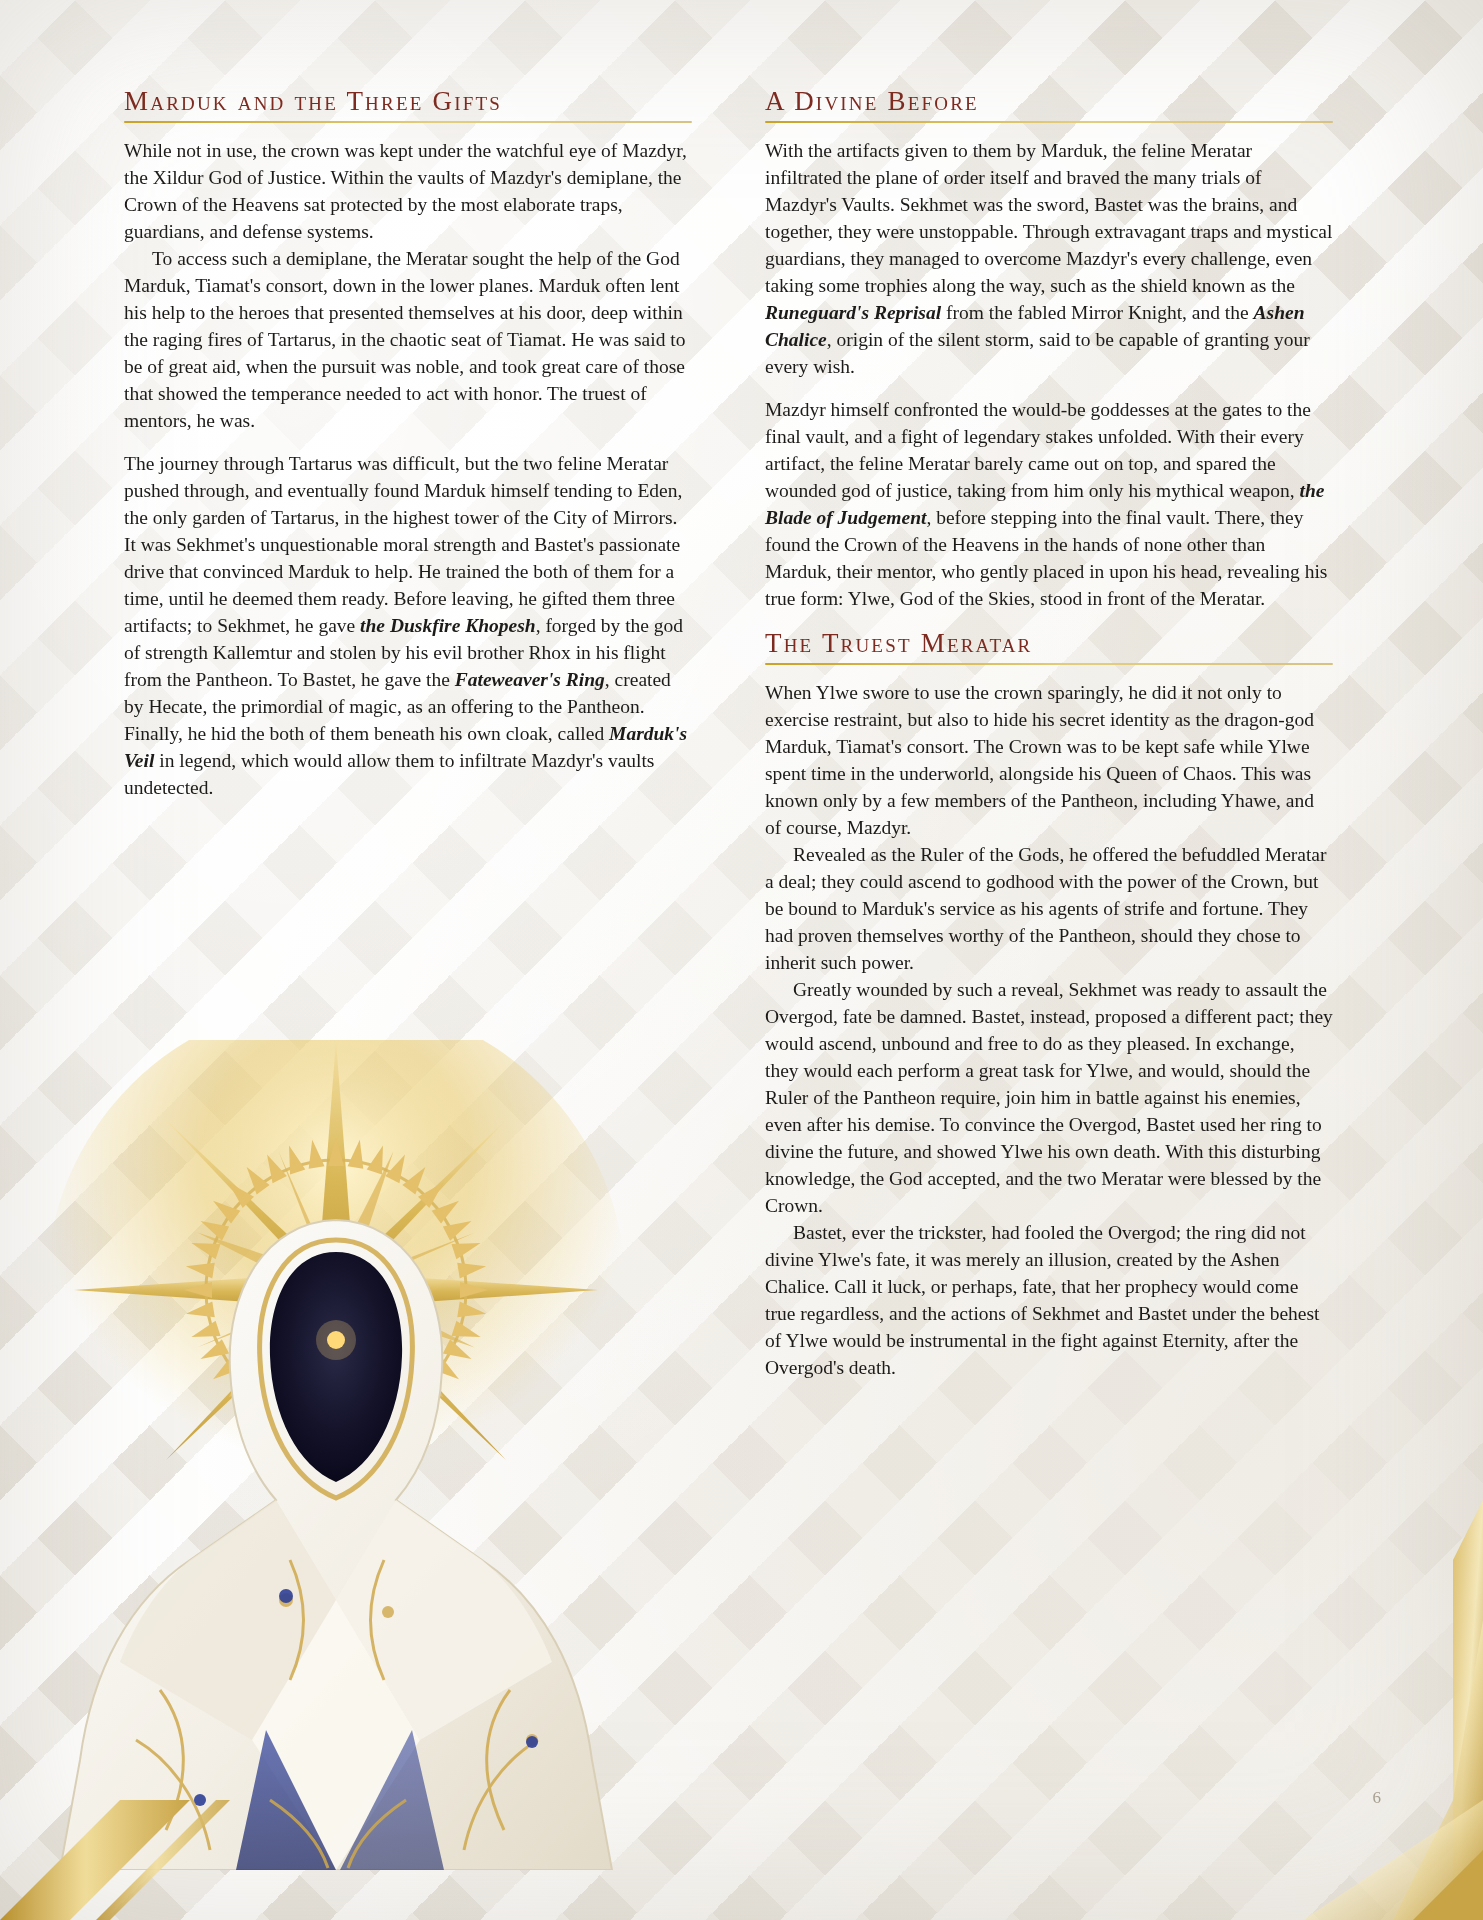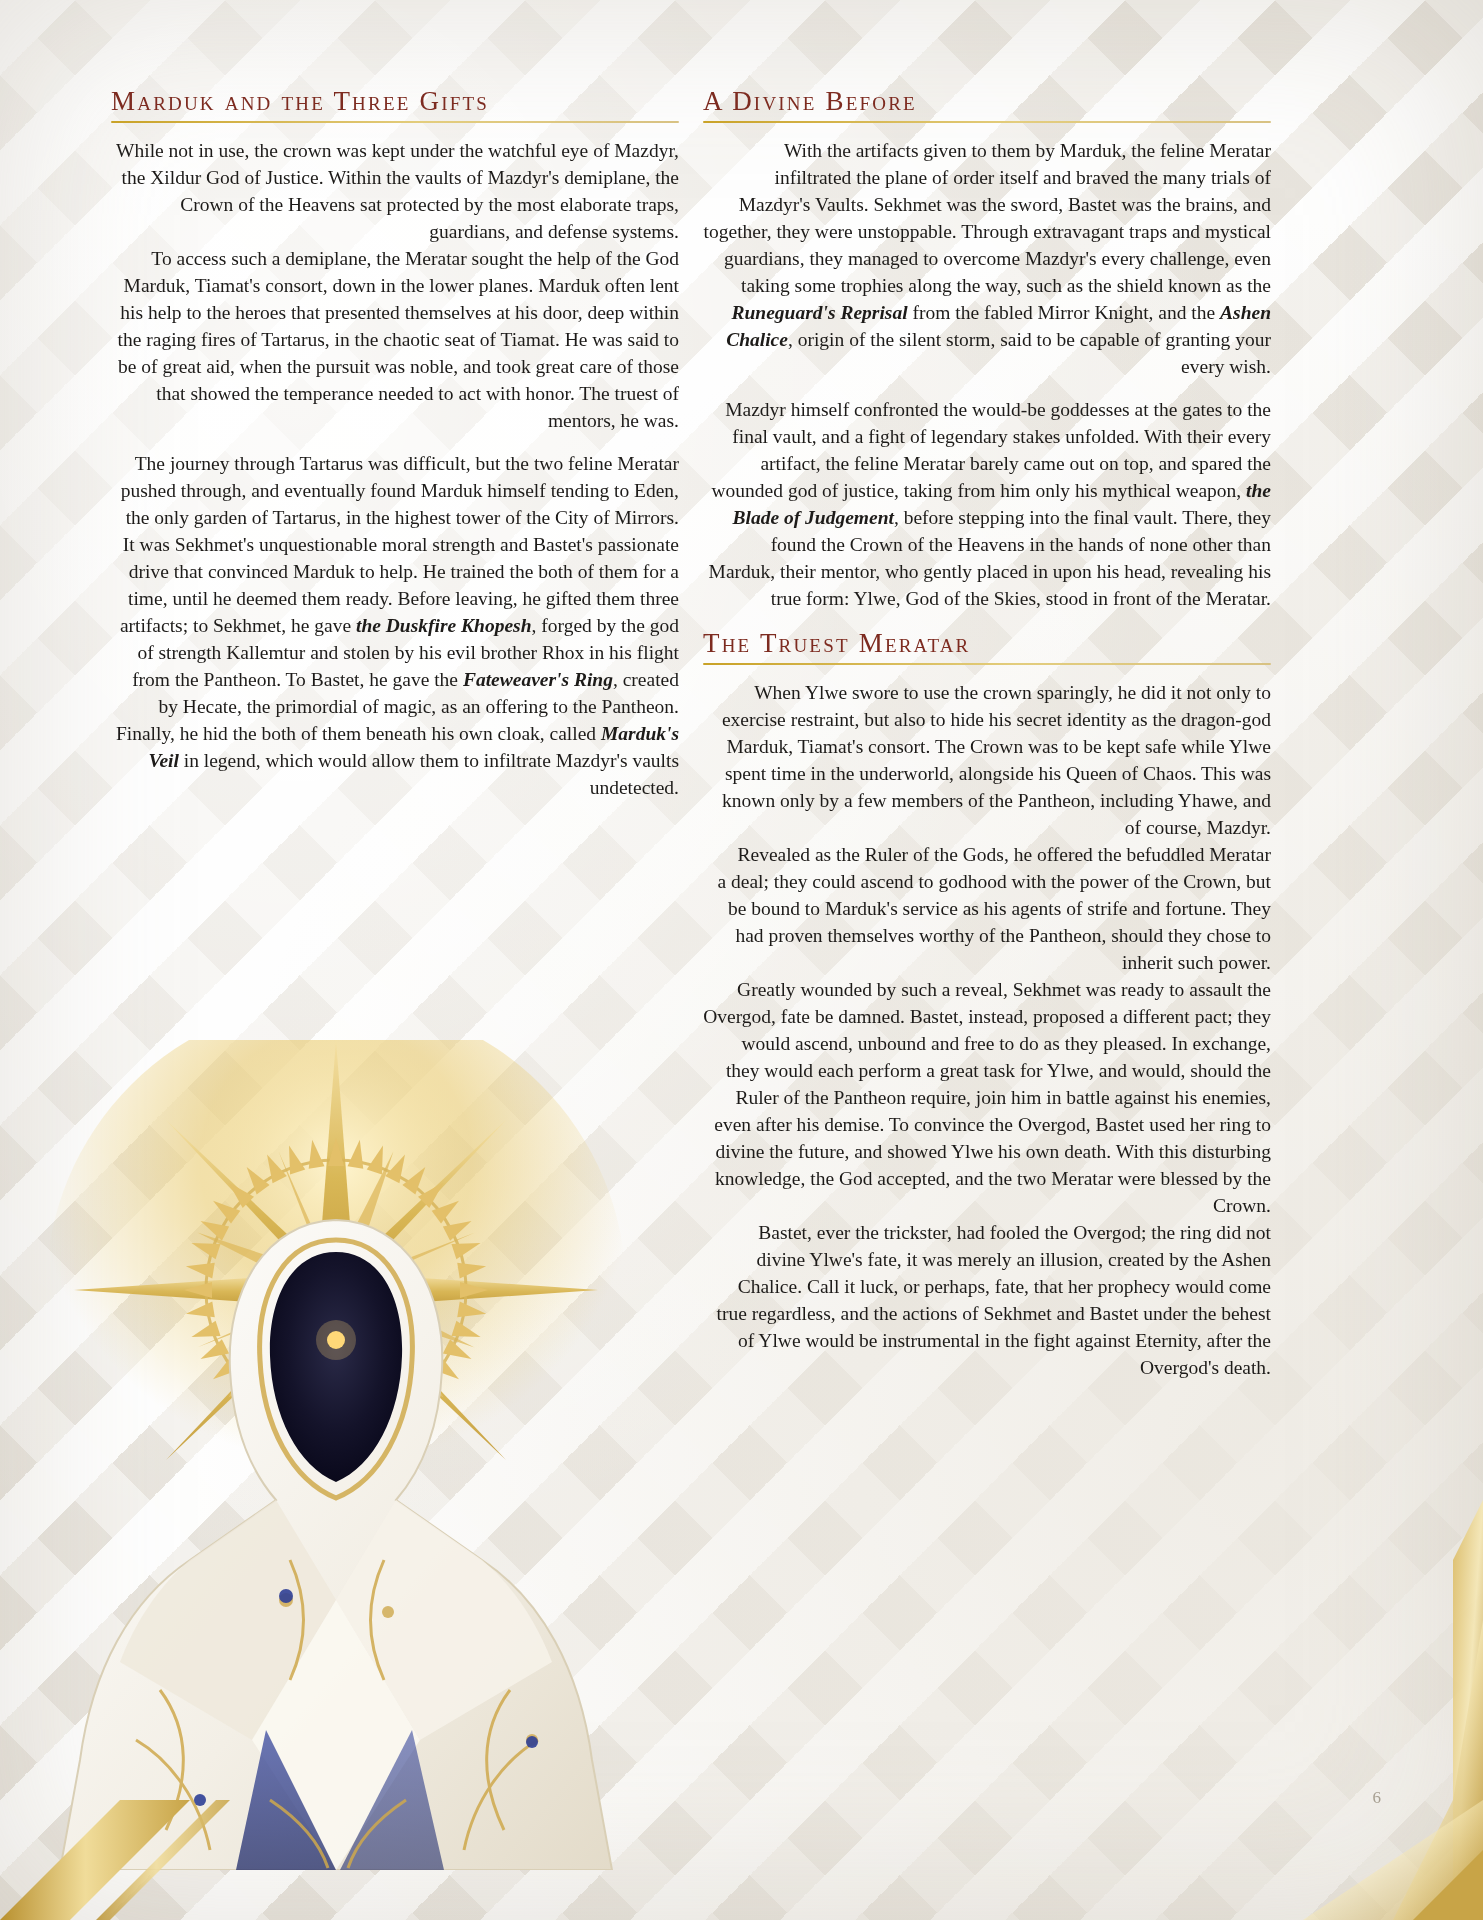--- a/index.html
+++ b/index.html
@@ -50,25 +50,25 @@
     width: 230px; height: 120px;
   }
   .corner-br {
     right: 0; bottom: 0;
     width: 330px; height: 420px;
   }
 
   
   .content {
     position: absolute;
-    left: 111px;
+    left: 124px;
     top: 86px;
     width: 1238px;
     display: flex;
-    gap: 24px;
+    gap: 73px;
   }
   .col {
     width: 568px;
   }
 
   h2.section-title {
     font-family: "Liberation Serif", serif;
     font-variant: small-caps;
     font-weight: normal;
     color: #7d2b20;
@@ -81,21 +81,21 @@
     height: 2px;
     background: linear-gradient(to right, #c9a227 0%, #e3cd7d 55%, #d8c283 100%);
     margin: 0 0 14px 0;
     border-radius: 1px;
   }
   p.body {
     margin: 0 0 16px 0;
     font-size: 19.5px;
     line-height: 1.385;
     color: #1d1b19;
-    text-align: right;
+    text-align: left;
   }
   p.body.indent {
     margin-top: -16px;
     text-indent: 28px;
   }
   p.body.tight {
     margin-bottom: 16px;
   }
   b.item {
     font-weight: bold;

